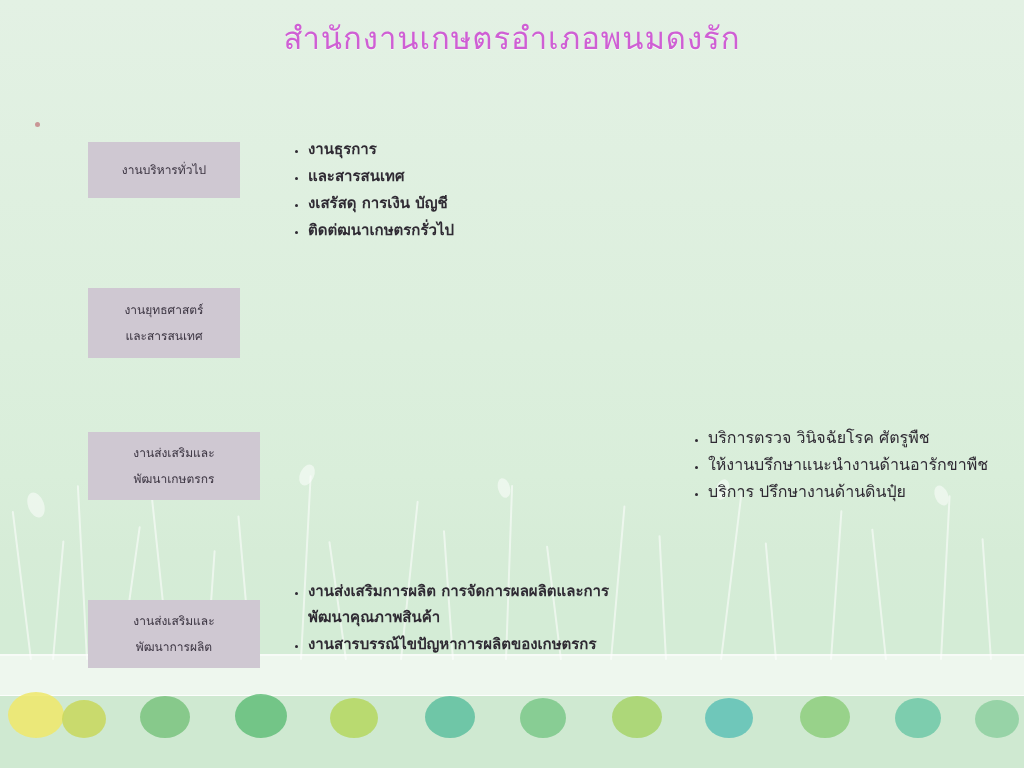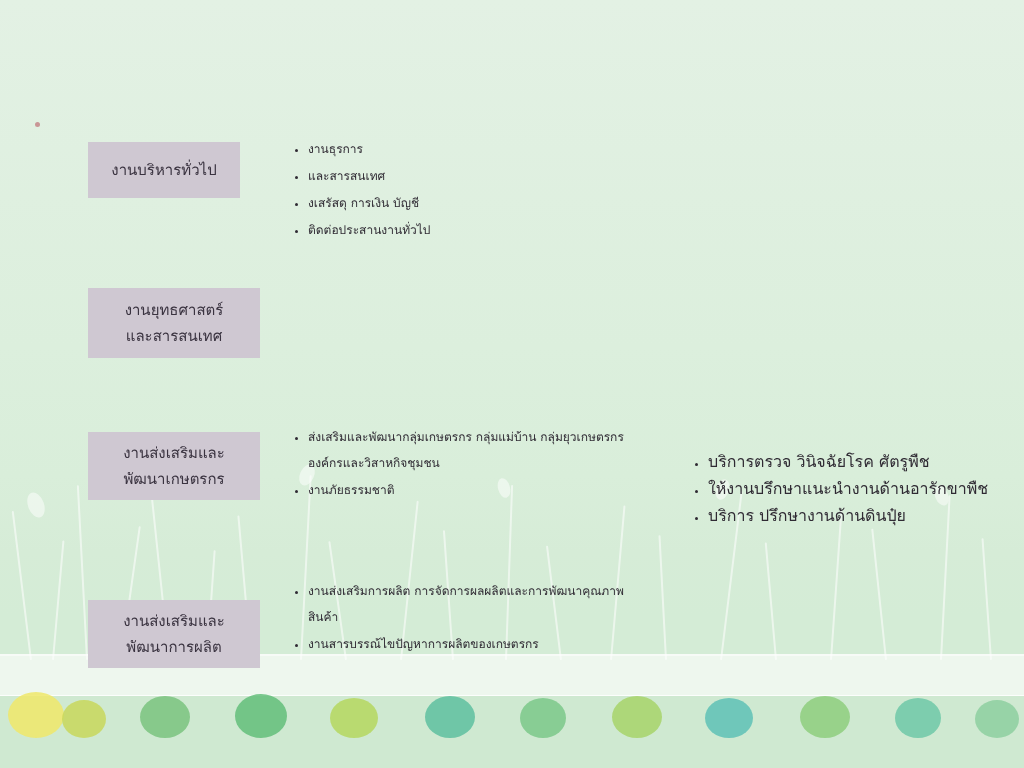--- a/index.html
+++ b/index.html
@@ -94,35 +94,36 @@
     letter-spacing: 1px;
     font-weight: 400;
     text-shadow: 0 1px 0 rgba(255,255,255,.6);
   }
 
   
   .box {
     position: absolute;
     background: #cfc8d2;
     color: #3a3340;
-    font-size: 15px;
+    font-size: 12px;
     line-height: 22px;
     text-align: center;
     display: flex;
     align-items: center;
     justify-content: center;
     padding: 6px 8px;
     z-index: 4;
   }
   .bullets {
     position: absolute;
     color: #2f2a33;
-    font-size: 12px;
+    font-size: 15px;
     line-height: 26px;
     z-index: 4;
+    font-weight: bold;
   }
   .bullets ul {
     margin: 0;
     padding-left: 18px;
     list-style: disc;
   }
   .bullets li { margin: 0 0 1px 0; }
   .bullets li::marker { font-size: 11px; }
 
   .right-bullets {
@@ -186,62 +187,57 @@
   <div class="blossom" style="left:520px; width:46px; height:40px; background:#7cc98a;"></div>
   <div class="blossom" style="left:612px; width:50px; height:42px; background:#a8d46a;"></div>
   <div class="blossom" style="left:705px; width:48px; height:40px; background:#5fc2b6;"></div>
   <div class="blossom" style="left:800px; width:50px; height:42px; background:#8fcf7e;"></div>
   <div class="blossom" style="left:895px; width:46px; height:40px; background:#6fc9a8;"></div>
   <div class="blossom" style="left:975px; width:44px; height:38px; background:#8ed0a0;"></div>
 
   <div class="corner-dot" style="left:35px; top:122px;"></div>
 
   <div class="title-wrap">
+    <div class="title-line">สำนักงานเกษตรอำเภอพนมดงรัก</div>
   </div>
 
   <div class="box" style="left:88px; top:142px; width:152px; height:56px;">
     <span>งานบริหารทั่วไป</span>
   </div>
   <div class="bullets" style="left:290px; top:136px; width:340px;">
     <ul>
       <li>งานธุรการ</li>
       <li>และสารสนเทศ</li>
       <li>งเสรัสดุ การเงิน บัญชี</li>
-      <li>ติดต่อประสานงานทั่วไป</li>
+      <li>ติดต่ฒนาเกษตรกรั่วไป</li>
     </ul>
   </div>
 
-  <div class="box" style="left:88px; top:288px; width:172px; height:70px; line-height:26px; white-space:pre-line;">
+  <div class="box" style="left:88px; top:288px; width:152px; height:70px; line-height:26px; white-space:pre-line;">
     <span>งานยุทธศาสตร์
 และสารสนเทศ</span>
   </div>
 
   <div class="box" style="left:88px; top:432px; width:172px; height:68px; line-height:26px; white-space:pre-line;">
     <span>งานส่งเสริมและ
 พัฒนาเกษตรกร</span>
-  </div>
-  <div class="bullets" style="left:290px; top:424px; width:340px;">
-    <ul>
-      <li>ส่งเสริมและพัฒนากลุ่มเกษตรกร กลุ่มแม่บ้าน กลุ่มยุวเกษตรกร องค์กรและวิสาหกิจชุมชน</li>
-      <li>งานภัยธรรมชาติ</li>
-    </ul>
   </div>
 
   <div class="box" style="left:88px; top:600px; width:172px; height:68px; line-height:26px; white-space:pre-line;">
     <span>งานส่งเสริมและ
 พัฒนาการผลิต</span>
   </div>
   <div class="bullets" style="left:290px; top:578px; width:342px;">
     <ul>
       <li>งานส่งเสริมการผลิต การจัดการผลผลิตและการพัฒนาคุณภาพสินค้า</li>
       <li>งานสารบรรณ้ไขปัญหาการผลิตของเกษตรกร</li>
     </ul>
   </div>
 
-  <div class="right-bullets" style="left:690px; top:448px; width:320px;">
+  <div class="right-bullets" style="left:690px; top:424px; width:320px;">
     <ul>
       <li>บริการตรวจ วินิจฉัยโรค ศัตรูพืช</li>
       <li>ให้งานบรึกษาแนะนำงานด้านอารักขาพืช</li>
       <li>บริการ ปรึกษางานด้านดินปุ๋ย</li>
     </ul>
   </div>
 
 </div>
 
 </body></html>

